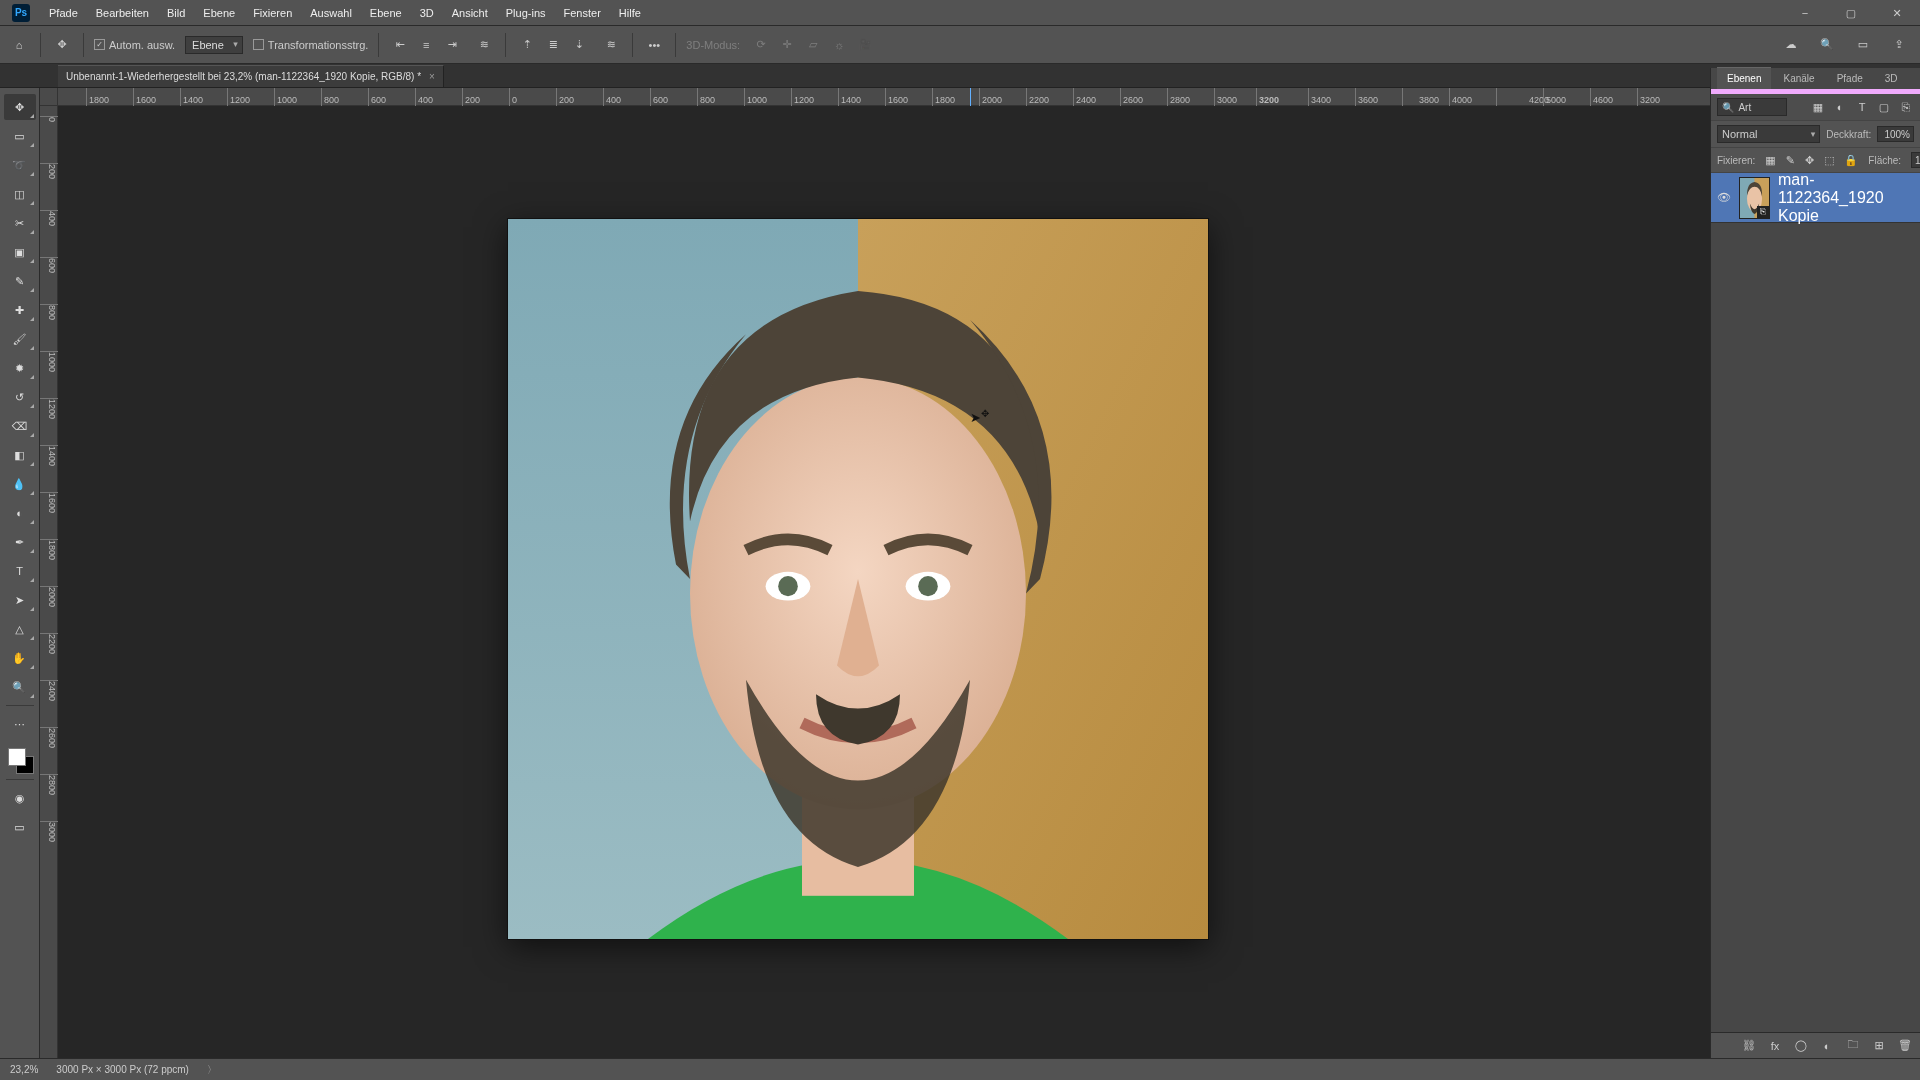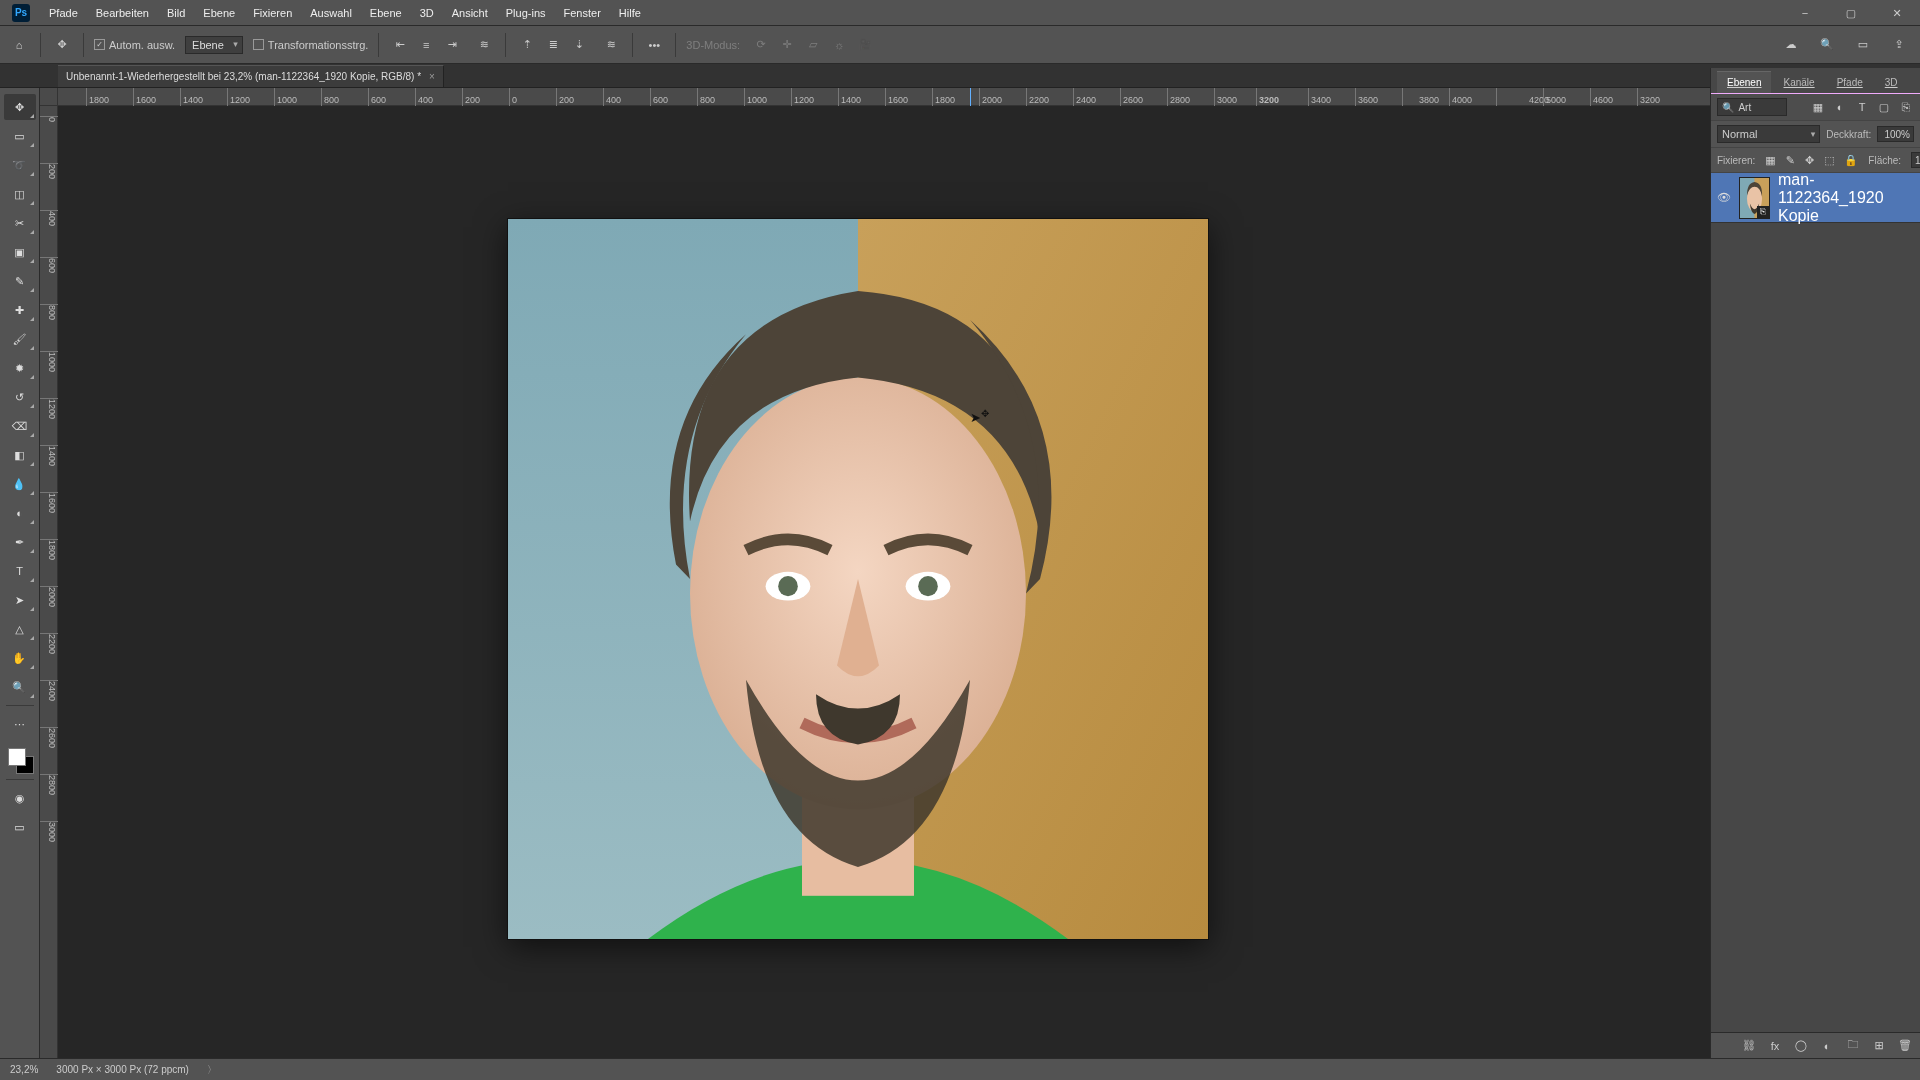--- a/index.html
+++ b/index.html
@@ -54,21 +54,21 @@
 .toolbtn { width:32px; height:26px; display:flex; align-items:center; justify-content:center; color:#ddd; position:relative; border-radius:2px; }
 .toolbtn.sel { background:#3a3a3a; }
 .toolbtn .corner { position:absolute; right:2px; bottom:2px; width:0; height:0; border-left:4px solid transparent; border-bottom:4px solid #aaa; }
 .swatches { width:28px; height:28px; position:relative; margin-top:6px; }
 .swatches .fg { position:absolute; left:2px; top:2px; width:18px; height:18px; background:#fff; border:1px solid #777; }
 .swatches .bg { position:absolute; right:0; bottom:0; width:18px; height:18px; background:#000; border:1px solid #777; }
 .tool-sep { width:28px; height:1px; background:#3a3a3a; margin:2px 0; }
 
 
 .rightpane { position:absolute; top:68px; right:0; width:210px; bottom:22px; background:#535353; border-left:1px solid #2a2a2a; display:flex; flex-direction:column; }
-.panel-tabs { height:26px; display:flex; align-items:flex-end; padding-left:6px; border-bottom:1px solid #f0abfc; gap:2px; background:#474747;text-decoration:underline; }
+.panel-tabs { height:26px; display:flex; align-items:flex-end; padding-left:6px; border-bottom:5px solid #f0abfc; gap:2px; background:#474747; }
 .panel-tab { padding:5px 10px; font-size:10px; color:#bbb; }
 .panel-tab.active { background:#535353; color:#fff; border-top:1px solid #666; }
 .panel-row { display:flex; align-items:center; padding:4px 6px; gap:6px; border-bottom:1px solid #444; }
 .panel-row.search { background:#4d4d4d; }
 .panel-row .search-field { flex:none; width:70px; background:#3a3a3a; border:1px solid #2a2a2a; height:18px; display:flex; align-items:center; padding:0 4px; color:#ccc; font-size:10px; gap:4px; }
 .panel-row .mini-icons { display:flex; gap:6px; margin-left:auto; }
 .mini-ico { width:16px; height:16px; display:flex; align-items:center; justify-content:center; color:#ccc; }
 .panel-row .blend { width:120px; background:#3a3a3a; border:1px solid #2a2a2a; height:18px; display:flex; align-items:center; padding:0 4px; position:relative; }
 .panel-row .blend::after { content:"▾"; position:absolute; right:4px; font-size:9px; color:#aaa; }
 .panel-row .numfield { background:#3a3a3a; border:1px solid #2a2a2a; width:42px; height:16px; display:flex; align-items:center; justify-content:flex-end; padding:0 3px; font-size:10px; }

